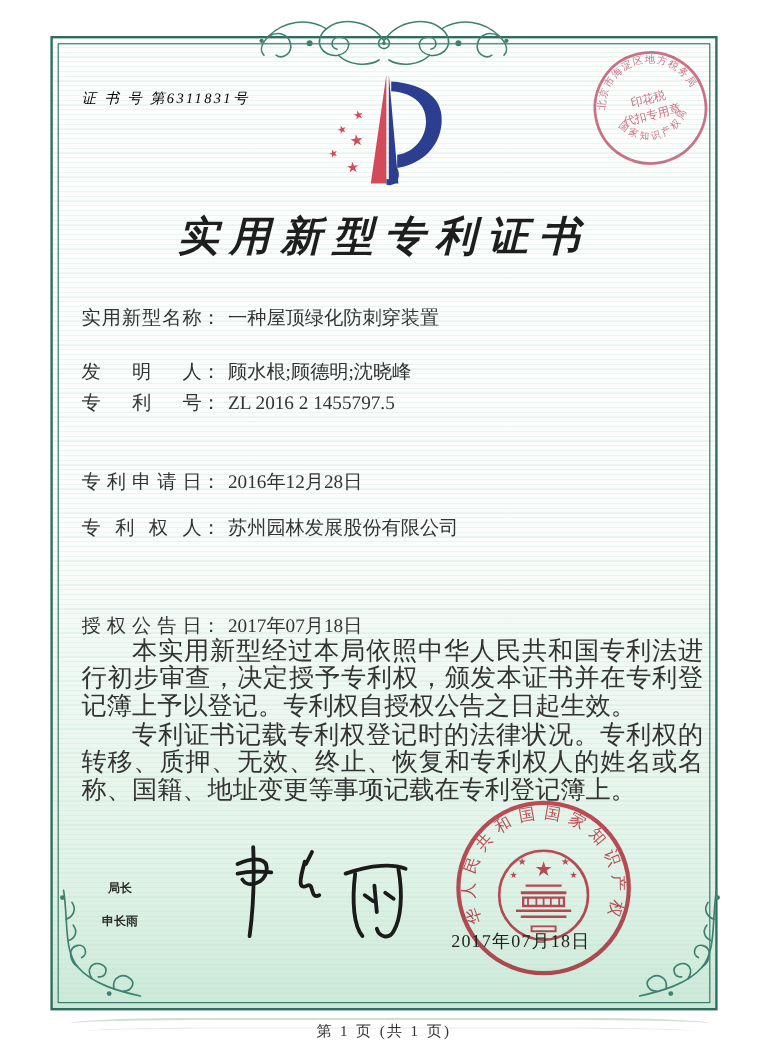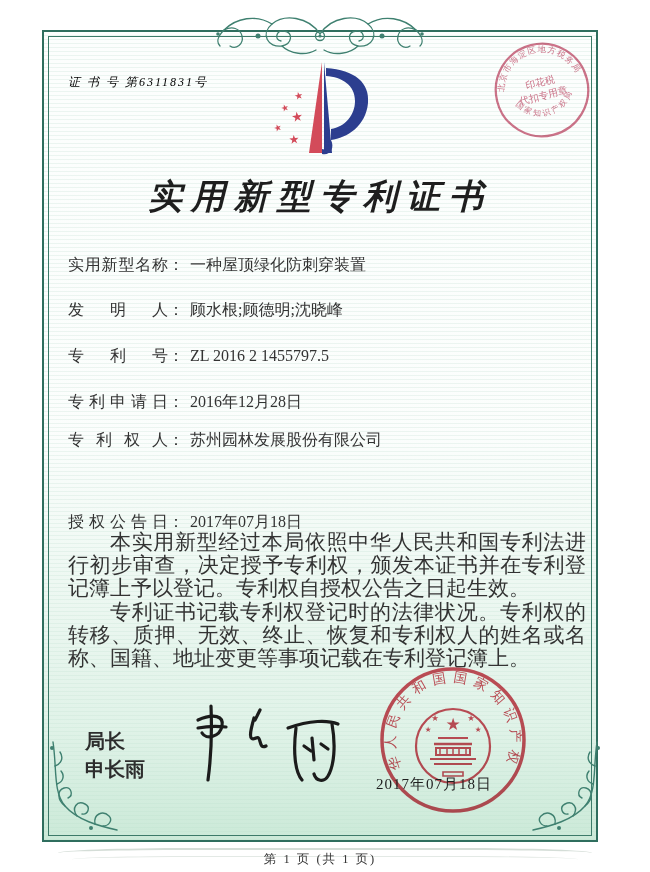--- a/index.html
+++ b/index.html
@@ -35,21 +35,21 @@
     transform:rotate(-14deg);mix-blend-mode:multiply;opacity:.88;}
   .title{position:absolute;left:42px;top:174px;width:556px;text-align:center;
     font-size:34px;font-weight:bold;letter-spacing:9px;color:#1e1e1e;font-style:italic;}
   .frow{position:absolute;left:68px;font-size:16px;color:#333;white-space:nowrap;}
   .flabel{display:inline-block;width:100px;text-align:justify;text-align-last:justify;vertical-align:bottom;}
   .fcolon{display:inline-block;margin-right:6px;}
   .paragraphs{position:absolute;left:68px;top:513px;width:518px;font-size:21px;
     line-height:23.2px;text-align:justify;color:#333;margin-top:18px;}
   .paragraphs p{margin:0;text-indent:2em;}
   .signoff{position:absolute;left:85px;top:727px;font-family:Liberation Sans, sans-serif;
-    font-size:20px;font-weight:600;color:#2d2d2d;line-height:28px;}
+    font-size:10px;font-weight:600;color:#2d2d2d;line-height:28px;text-align:center;}
   .signature{position:absolute;left:176px;top:700px;width:166px;height:96px;}
   .seal-bottom{position:absolute;left:377px;top:664px;width:152px;height:152px;
     mix-blend-mode:multiply;opacity:.95;}
   .seal-date{position:absolute;left:376px;top:775px;font-size:15px;letter-spacing:1px;
     color:#1f1f1f;z-index:5;white-space:nowrap;}
   .footer{position:absolute;left:42px;top:851px;width:556px;text-align:center;
     font-size:12.5px;letter-spacing:2px;color:#333;}
   svg text{font-family:"Liberation Serif","DejaVu Serif",serif;}
 </style>
 </head>
@@ -136,21 +136,21 @@
 </svg>
 
 <div class="title">实用新型专利证书</div>
 
 <div class="frow" style="top:255px">
   <span class="flabel">实用新型名称</span><span class="fcolon">：</span><span class="fvalue">一种屋顶绿化防刺穿装置</span>
 </div>
 <div class="frow" style="top:300px">
   <span class="flabel">发明人</span><span class="fcolon">：</span><span class="fvalue">顾水根;顾德明;沈晓峰</span>
 </div>
-<div class="frow" style="top:346px">
+<div class="frow" style="top:326px">
   <span class="flabel">专利号</span><span class="fcolon">：</span><span class="fvalue">ZL 2016 2 1455797.5</span>
 </div>
 <div class="frow" style="top:392px">
   <span class="flabel">专利申请日</span><span class="fcolon">：</span><span class="fvalue">2016年12月28日</span>
 </div>
 <div class="frow" style="top:430px">
   <span class="flabel">专利权人</span><span class="fcolon">：</span><span class="fvalue">苏州园林发展股份有限公司</span>
 </div>
 <div class="frow" style="top:512px">
   <span class="flabel">授权公告日</span><span class="fcolon">：</span><span class="fvalue">2017年07月18日</span>

